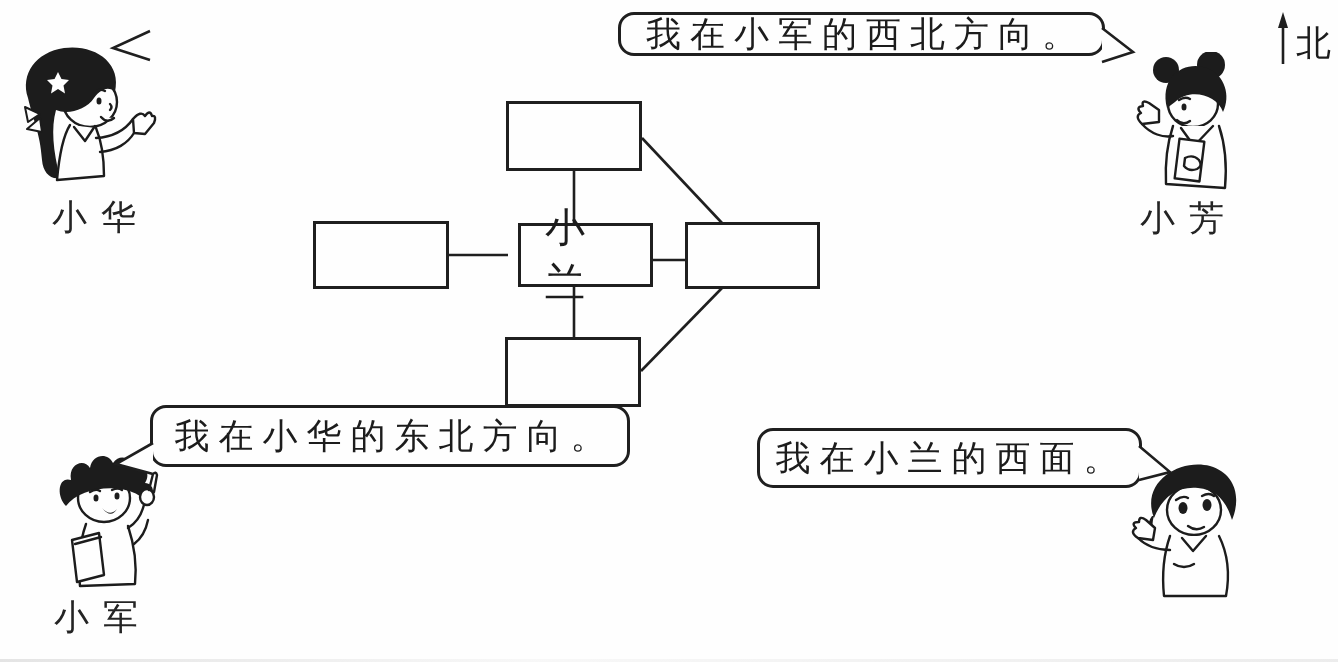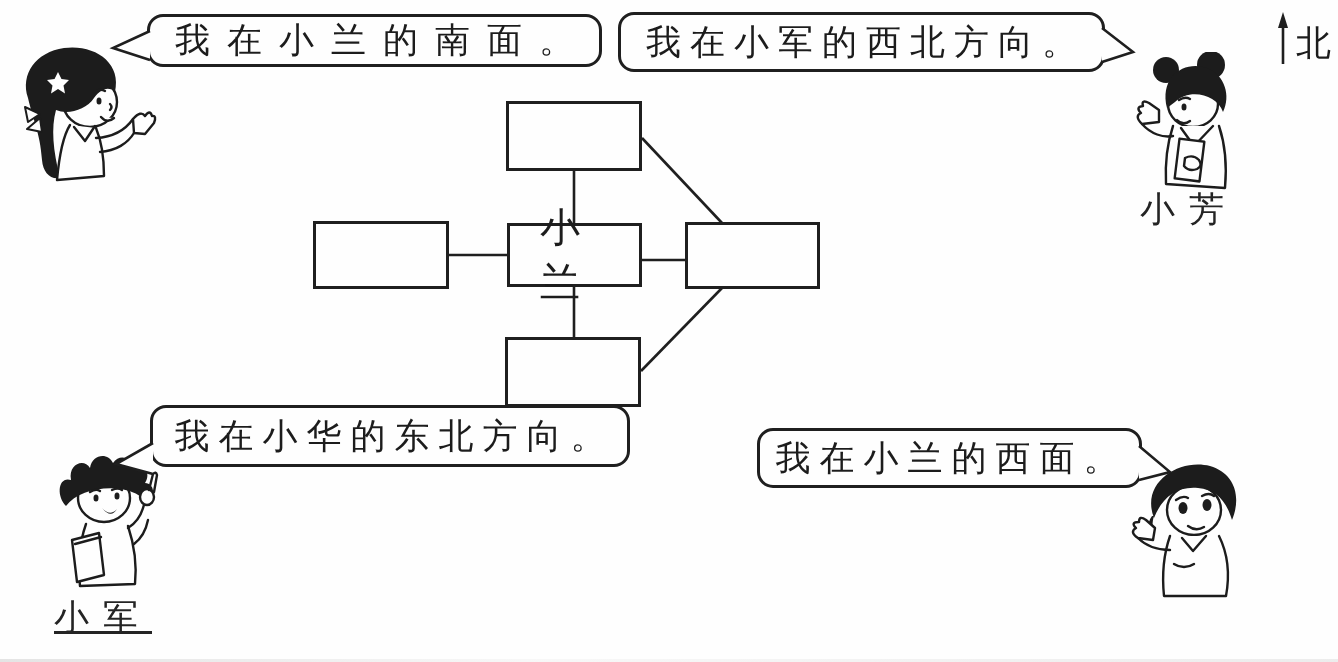--- a/index.html
+++ b/index.html
@@ -15,45 +15,45 @@
     background:linear-gradient(to right,#cfcfcf,#f2f2f2 40%,#dedede);
     opacity:.55;
   }
   svg.overlay { position:absolute; left:0; top:0; width:1338px; height:662px; }
   .box {
     position:absolute; border:3px solid #1f1f1f; background:#fefefe;
     display:flex; align-items:center; justify-content:center;
   }
   .box-north { left:506px; top:101px; width:136px; height:70px; }
   .box-west  { left:313px; top:221px; width:136px; height:68px; }
-  .box-center{ left:507px; top:223px; width:135px; height:64px;
-               font-size:40px; letter-spacing:14px; padding-left:30px; }
+  .box-center{ left:518px; top:223px; width:135px; height:64px;
+               font-size:40px; letter-spacing:14px; padding-left:24px; }
   .box-east  { left:685px; top:222px; width:135px; height:67px; }
   .box-south { left:505px; top:337px; width:136px; height:70px; }
   .bubble {
     position:absolute; border:3px solid #1f1f1f; border-radius:16px;
     background:#fefefe; display:flex; align-items:center; justify-content:center;
     font-size:35px; white-space:nowrap; z-index:2;
   }
   .bubble-1 { left:147px; top:14px;  width:455px; height:53px; letter-spacing:17px; padding-left:17px; }
-  .bubble-2 { left:618px; top:12px;  width:487px; height:60px; letter-spacing:9px;  padding-left:9px;  }
+  .bubble-2 { left:618px; top:12px;  width:487px; height:44px; letter-spacing:9px;  padding-left:9px;  }
   .bubble-3 { left:150px; top:405px; width:480px; height:62px; letter-spacing:9px;  padding-left:9px;  }
   .bubble-4 { left:757px; top:428px; width:385px; height:60px; letter-spacing:9px;  padding-left:4px;  }
   svg.tail { position:absolute; z-index:3; overflow:visible; }
   .tail-1 { left:110px; top:28px; }
   .tail-2 { left:1100px; top:26px; }
   .tail-3 { left:113px; top:440px; }
   .tail-4 { left:1137px; top:444px; }
   .name-label {
     position:absolute; font-size:35px; letter-spacing:14px; color:#242424;
     white-space:nowrap;
   }
   .name-xiaohua { left:52px;  top:194px; }
-  .name-xiaofang{ left:1140px; top:186px; }
-  .name-xiaojun { left:54px;  top:594px;text-decoration:underline; }
+  .name-xiaofang{ left:1140px; top:195px; }
+  .name-xiaojun { left:54px;  top:594px; }
   .name-xiaolei { left:1134px; top:591px; }
   .compass-label { position:absolute; left:1296px; top:20px; font-size:35px; }
   svg.kid { position:absolute; }
   .kid-xiaohua { left:2px;    top:40px;  }
   .kid-xiaofang{ left:1133px; top:52px;  }
   .kid-xiaojun { left:38px;   top:452px; }
   .kid-xiaolei { left:1128px; top:458px; }
 </style>
 </head>
 <body>
@@ -76,23 +76,20 @@
   </svg>
 
   <div class="compass-label">北</div>
 
   <div class="box box-north"></div>
   <div class="box box-west"></div>
   <div class="box box-center">小兰</div>
   <div class="box box-east"></div>
   <div class="box box-south"></div>
 
-  <div class="bubble bubble-1">
-    <span>我在小兰的南面。</span>
-  </div>
   <svg class="tail tail-1" width="42" height="36">
     <polygon points="40,3 3,20 40,32" fill="#fefefe"></polygon>
     <polyline points="40,3 3,20 40,32" fill="none" stroke="#1f1f1f" stroke-width="2.6"></polyline>
   </svg>
 
   <div class="bubble bubble-2">
     <span>我在小军的西北方向。</span>
   </div>
   <svg class="tail tail-2" width="36" height="40">
     <polygon points="2,2 33,26 2,36" fill="#fefefe"></polygon>
@@ -182,16 +179,17 @@
       <ellipse cx="79" cy="47" rx="4.5" ry="6" fill="#1c1c1c" stroke="none"></ellipse>
       <path d="M60,68 q8,6 16,1" fill="none"></path>
       <path d="M42,78 C35,98 34,118 36,138 L98,138 C102,116 100,96 91,78" fill="#fefefe"></path>
       <path d="M54,80 L65,93 L78,78"></path>
       <path d="M42,92 C30,92 18,88 10,80"></path>
       <path d="M10,80 q-9,-6 -2,-10 q-6,-6 3,-6 q0,-7 7,-2 l9,8 -2,12 Z" fill="#fefefe"></path>
       <path d="M46,106 C52,110 60,110 66,106"></path>
     </g>
   </svg>
 
+  <div class="name-label name-xiaohua">小华</div>
   <div class="name-label name-xiaofang">小芳</div>
   <div class="name-label name-xiaojun">小军</div>
 
 </div>
 
 </body></html>

